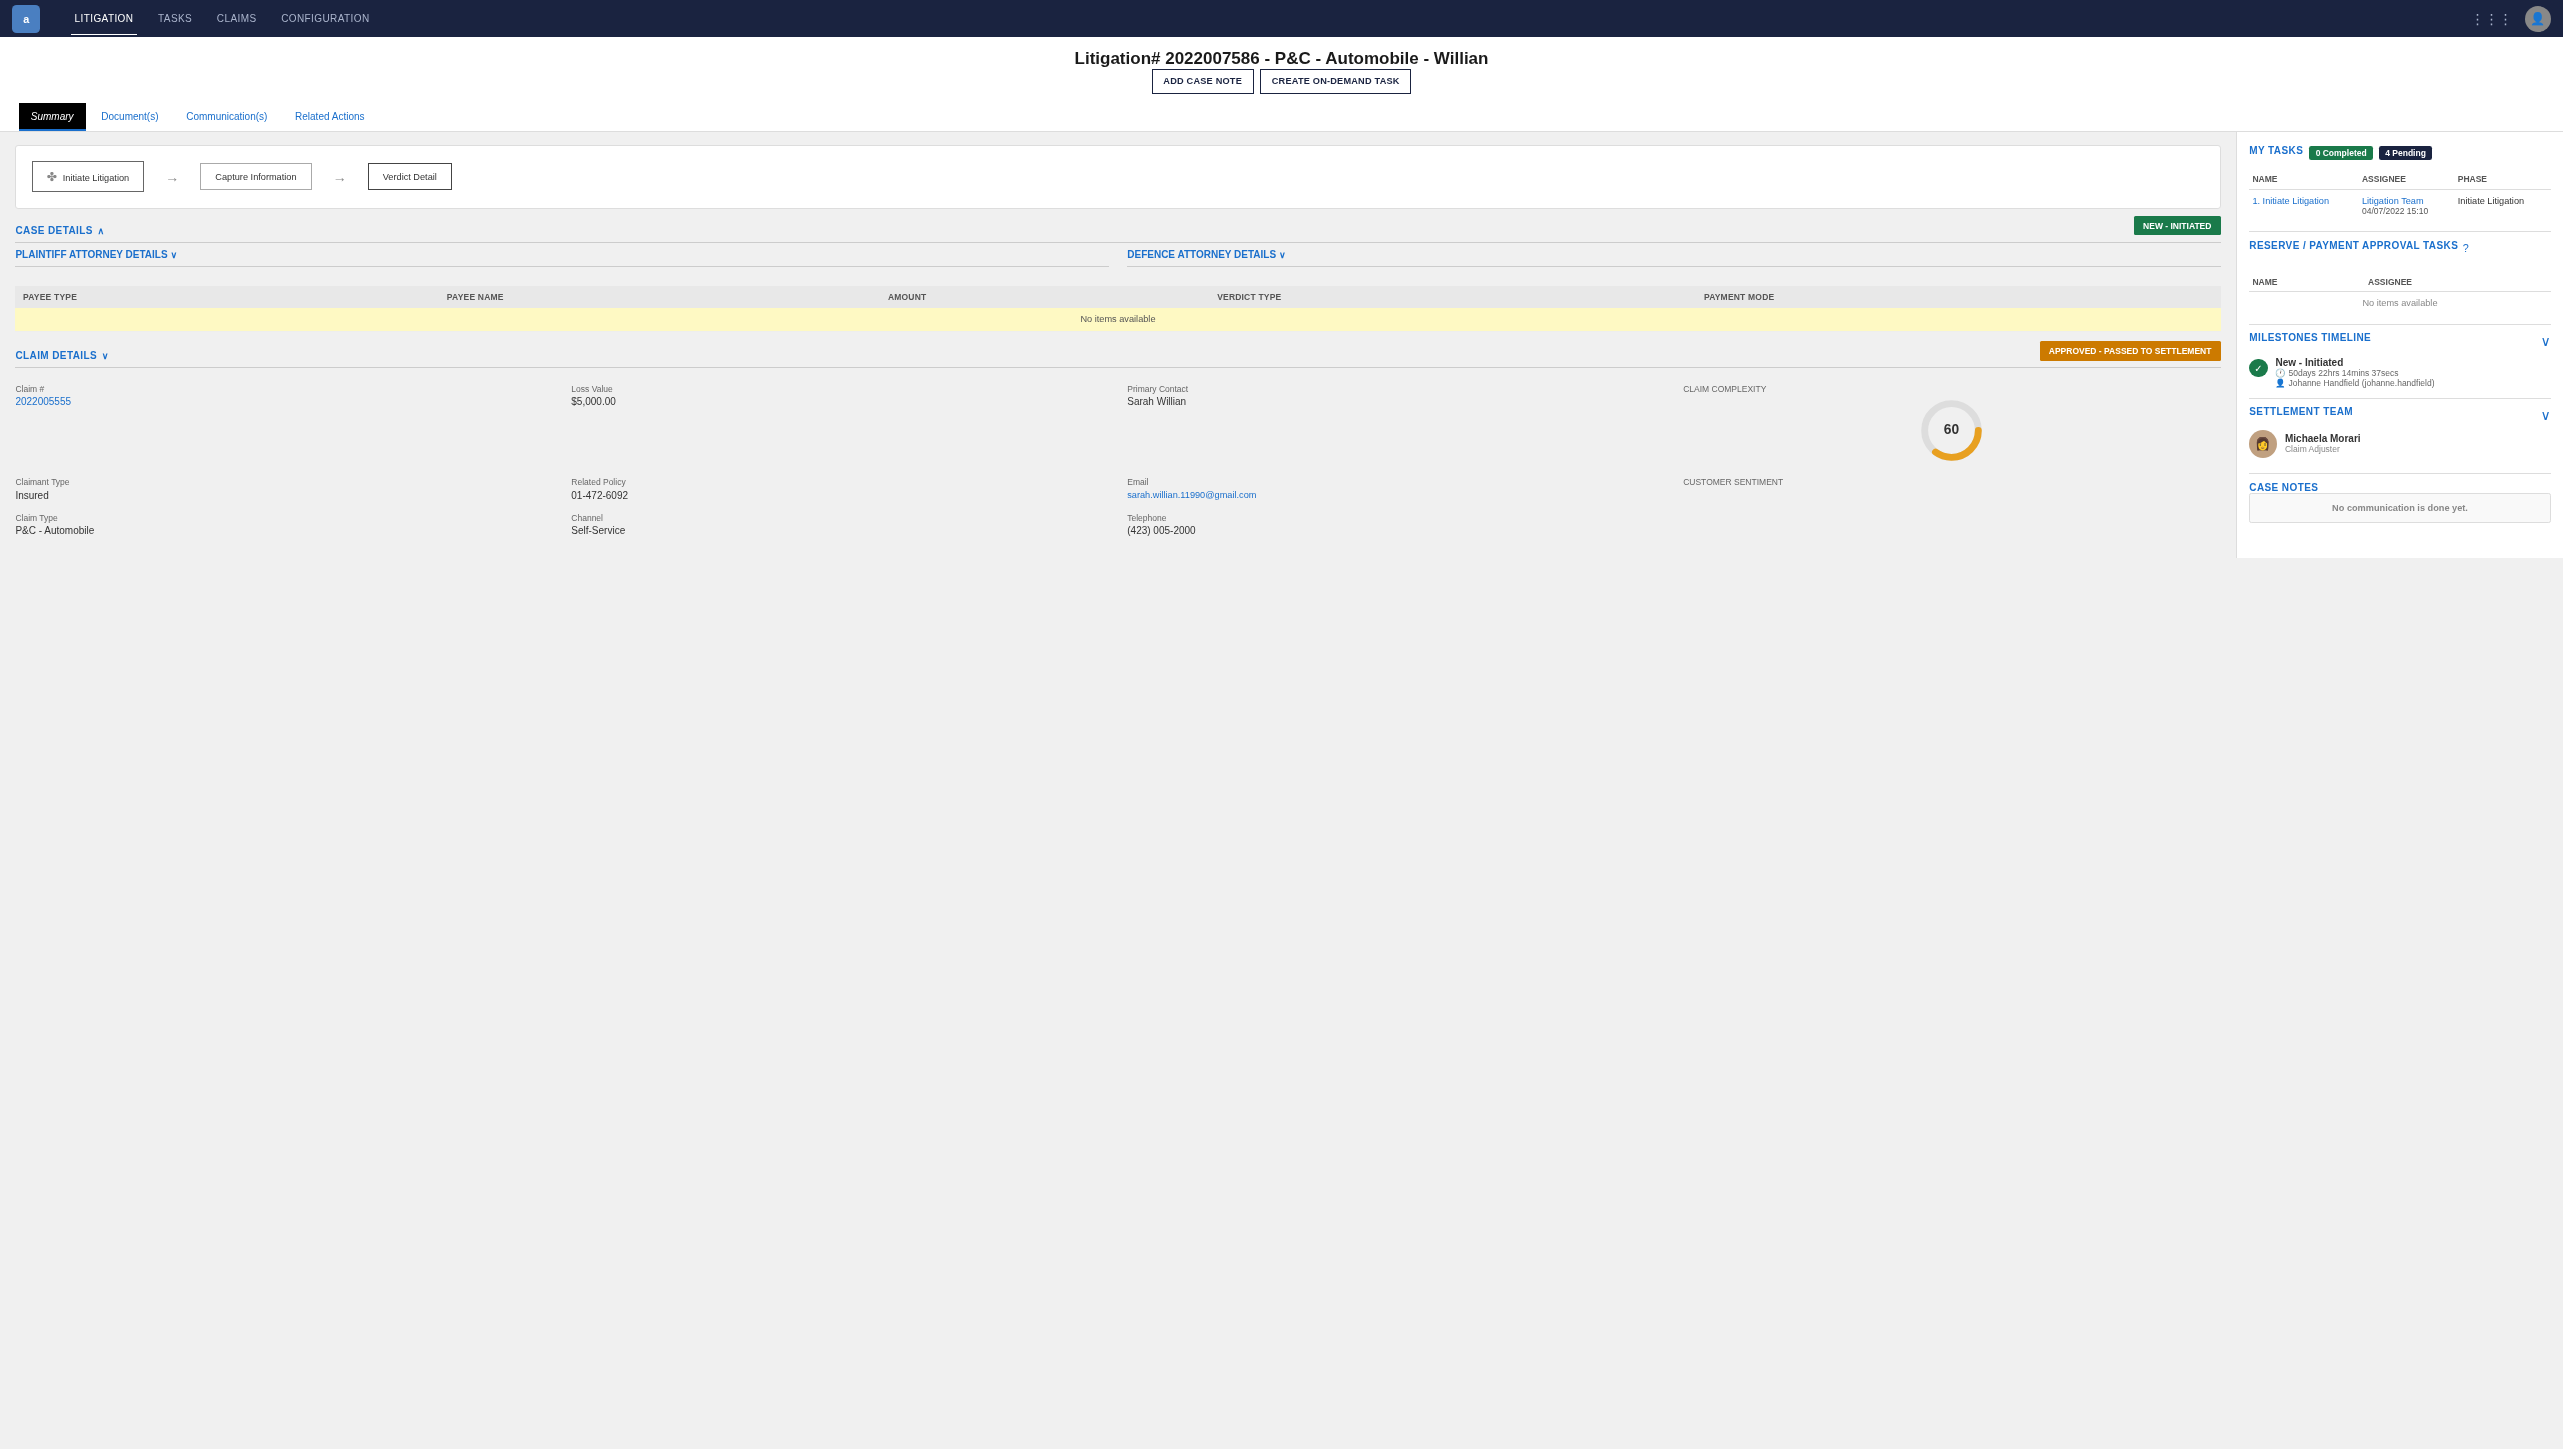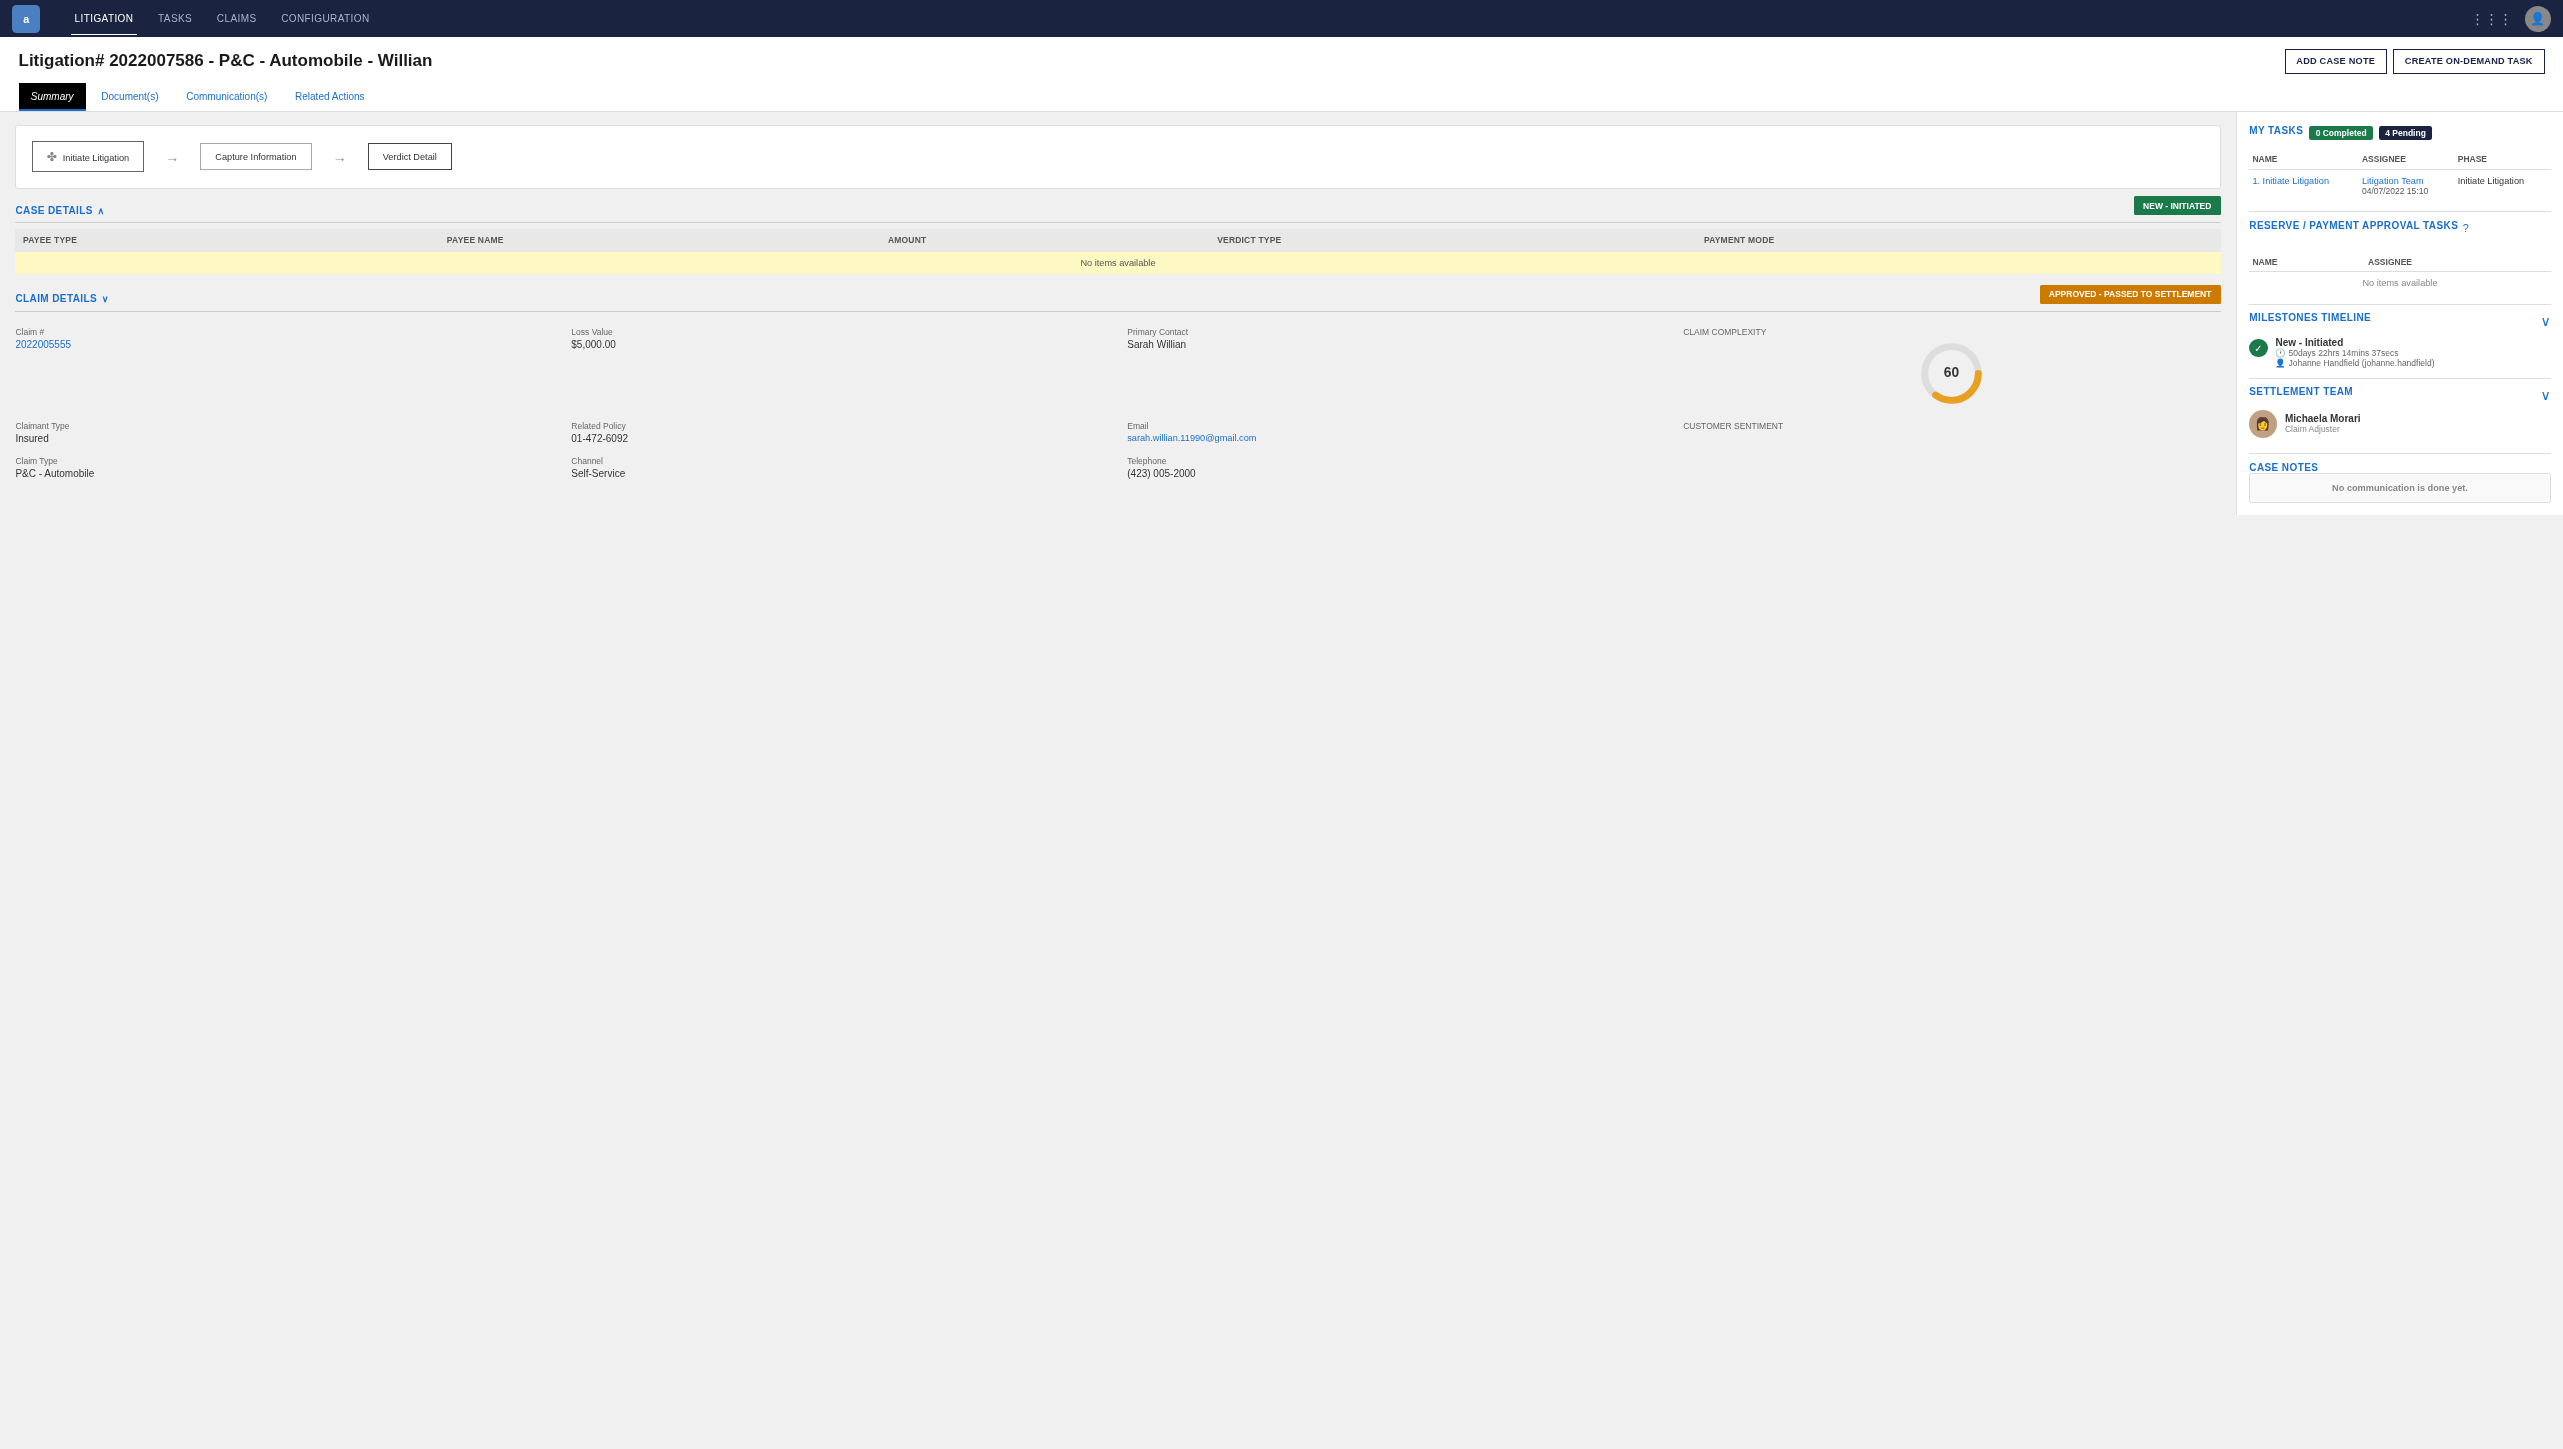--- a/index.html
+++ b/index.html
@@ -56,20 +56,21 @@
     .page-header {
       background: white;
       padding: 12.3px 18.5px 0 18.5px;
       border-bottom: 0.8px solid #ddd;
     }
     .page-title-row {
       display: flex;
       align-items: center;
       justify-content: space-between;
       margin-bottom: 9.2px;
+      flex-direction: column;
     }
     .page-title {
       font-size: 17px;
       font-weight: 600;
       color: #1a1a1a;
     }
     .header-buttons { display: flex; gap: 6.2px; }
     .btn-outline {
       border: 0.8px solid #1a2340;
       background: white;
@@ -448,20 +449,36 @@
       <div style="display:flex; justify-content:space-between; align-items:center;">
         <div class="section-header">
           <span>CASE  DETAILS</span>
           <span class="chevron">∧</span>
         </div>
         <span class="status-badge-initiated">NEW - INITIATED</span>
       </div>
       <hr class="section-divider">
     </div>
 
+    <div class="attorney-row">
+      <div class="attorney-col">
+        <div class="attorney-title">
+          <span>PLAINTIFF ATTORNEY DETAILS</span>
+          <span class="chevron">∨</span>
+        </div>
+        <hr class="section-divider" style="margin-top:6.2px;">
+      </div>
+      <div class="attorney-col">
+        <div class="attorney-title">
+          <span>DEFENCE ATTORNEY DETAILS</span>
+          <span class="chevron">∨</span>
+        </div>
+        <hr class="section-divider" style="margin-top:6.2px;">
+      </div>
+    </div>
 
     <div>
       <table class="data-table">
         <thead>
           <tr>
             <th>PAYEE TYPE</th>
             <th>PAYEE NAME</th>
             <th>AMOUNT</th>
             <th>VERDICT TYPE</th>
             <th>PAYMENT MODE</th>

